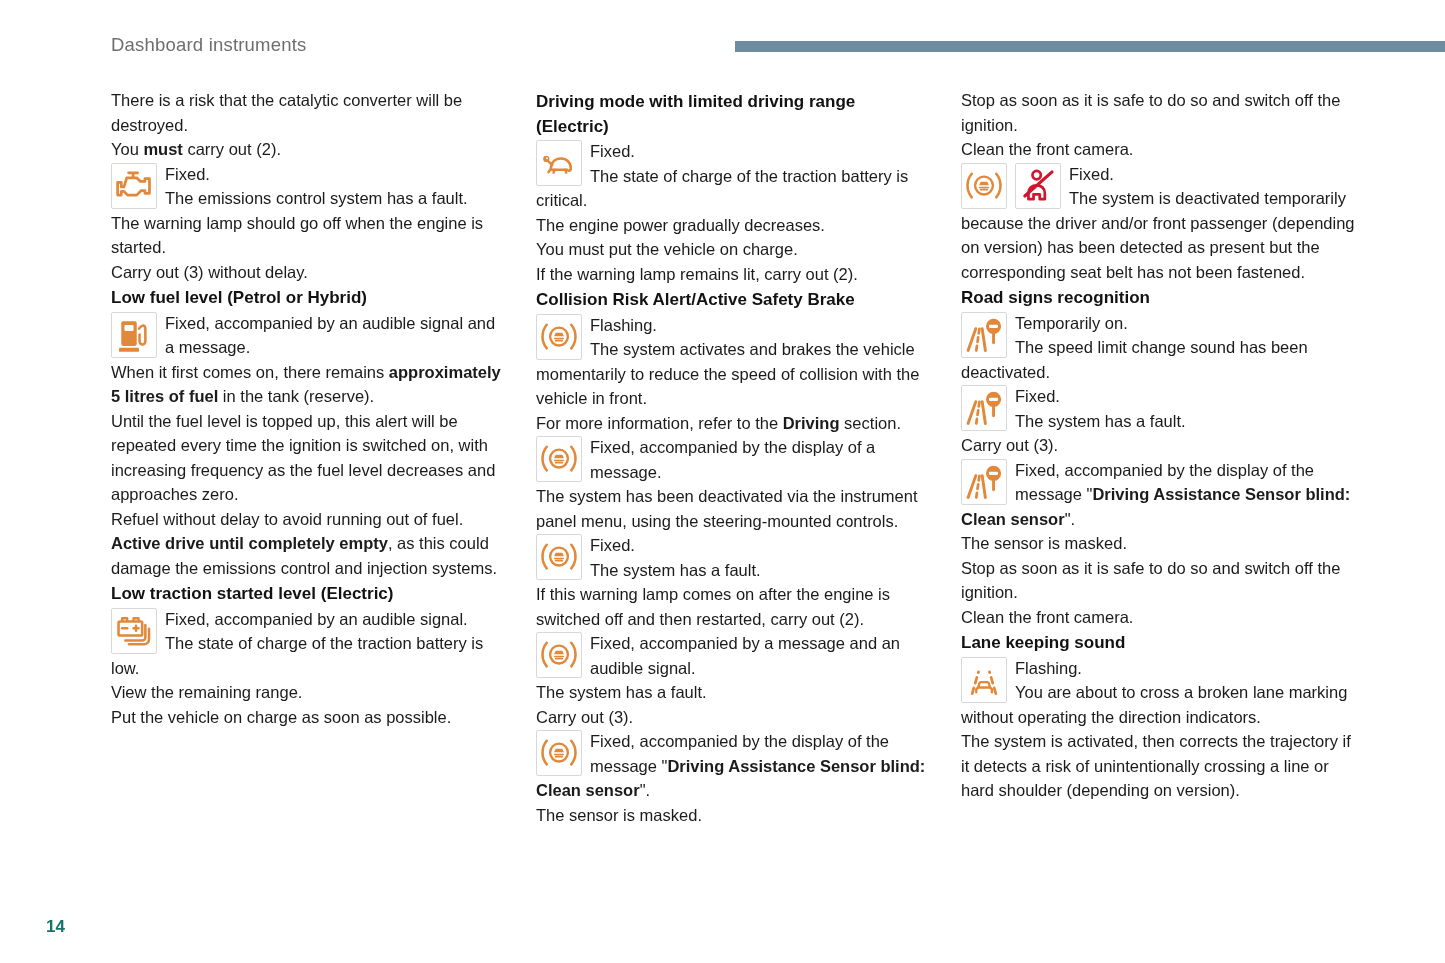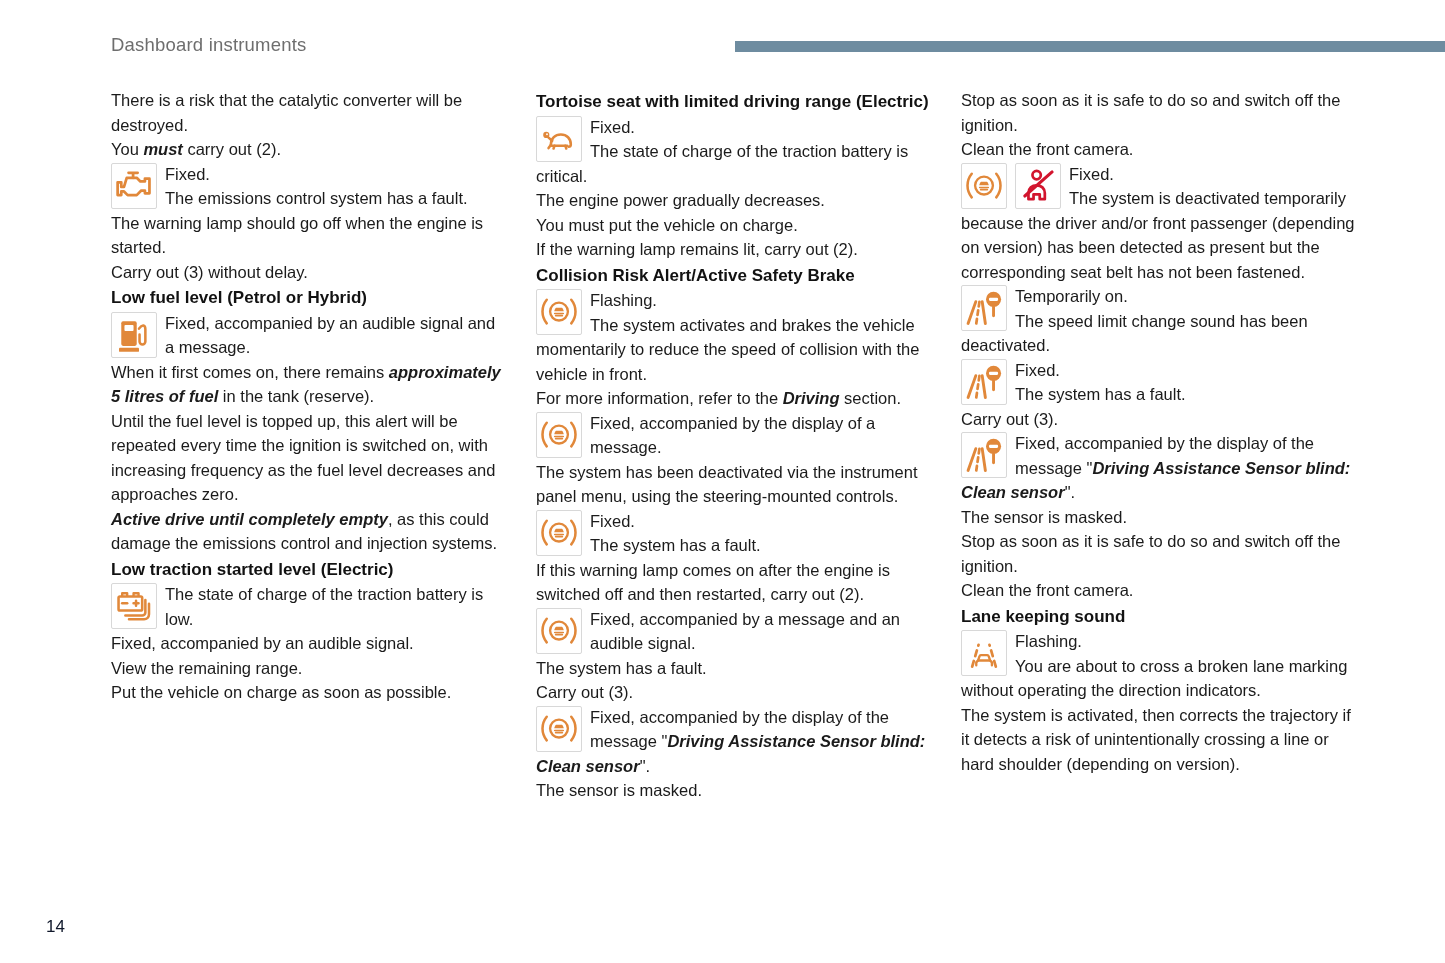--- a/index.html
+++ b/index.html
@@ -30,24 +30,24 @@
   .col h3 { font-size:17px; line-height:24.5px; font-weight:700; color:#121212; margin-top:2px; }
   .iconp { margin:0; }
   .icon-box {
     float:left; width:46px; height:46px; margin:1px 8px 0 0;
     border:1px solid #d8d8d8; border-radius:2px; background:#fff;
     display:flex; align-items:center; justify-content:center;
   }
   .icon-box svg { width:40px; height:40px; display:block; }
   .icon-box.orange { color:var(--orange); }
   .icon-box.red { color:var(--red); }
-  strong { font-weight:700;font-style:italic; }
+  strong { font-weight:700; }
   .page-number {
     position:absolute; left:46px; top:917px;
-    font-size:17px; font-weight:400; color:#0f172a;
+    font-size:17px; font-weight:700; color:#0f766e;
   }
 </style>
 </head>
 <body>
 
 <div class="page">
   <div class="header-title">Dashboard instruments</div>
   <div class="accent-bar"></div>
   <main class="columns">
       <div class="col">
@@ -72,41 +72,42 @@
     <rect x="8" y="7" width="17" height="27" rx="2" fill="currentColor"></rect>
     <rect x="5.5" y="36" width="22" height="4.5" rx="1" fill="currentColor"></rect>
     <rect x="11.5" y="11" width="10" height="6.5" rx="1" fill="#ffffff"></rect>
     <path d="M27.5 15c3.5-5 7-4.2 7 .8v13.4a3.2 3.2 0 0 1-6.4 0v-7.7" fill="none" stroke="currentColor" stroke-width="2.8" stroke-linecap="round"></path>
   </svg>
 </span>
           <p><span>Fixed, accompanied by an audible signal and a message.</span></p>
         </div>
         <p><span>When it first comes on, there remains </span><strong>approximately 5 litres of fuel</strong><span> in the tank (reserve).</span></p>
         <p><span>Until the fuel level is topped up, this alert will be repeated every time the ignition is switched on, with increasing frequency as the fuel level decreases and approaches zero.</span></p>
+        <p><span>Refuel without delay to avoid running out of fuel.</span></p>
         <p><strong>Active drive until completely empty</strong><span>, as this could damage the emissions control and injection systems.</span></p>
         <h3>Low traction started level (Electric)</h3>
         <div class="iconp">
           <span class="icon-box orange">
   <svg viewBox="0 0 44 44" fill="none" stroke="currentColor" stroke-width="2.8" stroke-linejoin="round">
     <path d="M9 11.5V8h5.5v3.5M21.5 11.5V8H27v3.5" stroke-width="2.6"></path>
     <rect x="5" y="11.5" width="26" height="15.5" rx="1.5"></rect>
     <path d="M9 19h5.5" stroke-linecap="round"></path>
     <path d="M21.5 19H27M24.25 16.2v5.6" stroke-linecap="round"></path>
     <path d="M34.5 15.5v13.6a3.4 3.4 0 0 1-3.4 3.4H12.5" stroke-linecap="round"></path>
     <path d="M38.5 19.5v11.6a5.4 5.4 0 0 1-5.4 5.4H16.5" stroke-linecap="round"></path>
   </svg>
 </span>
+          <p><span>Fixed, accompanied by an audible signal.</span></p>
           <p><span>The state of charge of the traction battery is low.</span></p>
-          <p><span>Fixed, accompanied by an audible signal.</span></p>
         </div>
         <p><span>View the remaining range.</span></p>
         <p><span>Put the vehicle on charge as soon as possible.</span></p>
       </div>
       <div class="col">
-        <h3>Tortoise seat with limited driving range (Electric)</h3>
+        <h3>Driving mode with limited driving range (Electric)</h3>
         <div class="iconp">
           <span class="icon-box orange">
   <svg viewBox="0 0 44 44" fill="none" stroke="currentColor" stroke-width="2.8" stroke-linecap="round" stroke-linejoin="round">
     <circle cx="8" cy="17.5" r="3.4" fill="currentColor" stroke="none"></circle>
     <circle cx="8.8" cy="16.8" r="1" fill="#ffffff" stroke="none"></circle>
     <path d="M10.5 20.5 14.5 24"></path>
     <path d="M13 28.5c0-7.5 5-11.5 11-11.5 6.5 0 11 4.5 11 11 0 1.5-1 2.5-2.5 2.5"></path>
     <path d="M13 28.5 10.5 32"></path>
     <path d="M17 29.5 16 32.5"></path>
     <path d="M29 29.5 30 32.5"></path>
@@ -205,20 +206,21 @@
           <span class="icon-box red">
   <svg viewBox="0 0 44 44" fill="none" stroke="currentColor">
     <circle cx="20.5" cy="10" r="4.6" stroke-width="3"></circle>
     <path d="M11.5 36.5v-6.7c0-5.3 4-8.6 9-8.6s9 3.3 9 8.6v6.7h-5.6v-5.4h-6.8v5.4z" stroke-width="3" stroke-linejoin="round"></path>
     <path d="M37.5 6.5 7.5 33" stroke-width="3.4" stroke-linecap="round"></path>
   </svg>
 </span>
           <p><span>Fixed.</span></p>
           <p><span>The system is deactivated temporarily because the driver and/or front passenger (depending on version) has been detected as present but the corresponding seat belt has not been fastened.</span></p>
         </div>
+        <h3>Road signs recognition</h3>
         <div class="iconp">
           <span class="icon-box orange">
   <svg viewBox="0 0 44 44" fill="none" stroke="currentColor">
     <path d="M4.5 39 13 15" stroke-width="3.2" stroke-linecap="round"></path>
     <path d="M23.5 39 20 15" stroke-width="3.2" stroke-linecap="round"></path>
     <path d="M13.5 39 17 15" stroke-width="3" stroke-dasharray="5 4.5" stroke-linecap="round"></path>
     <circle cx="32.5" cy="12.5" r="8.3" fill="currentColor" stroke="none"></circle>
     <rect x="27.5" y="10.8" width="10" height="3.4" rx="1.2" fill="#ffffff" stroke="none"></rect>
     <path d="M32.5 21v9.5" stroke-width="3.2" stroke-linecap="round"></path>
   </svg>

